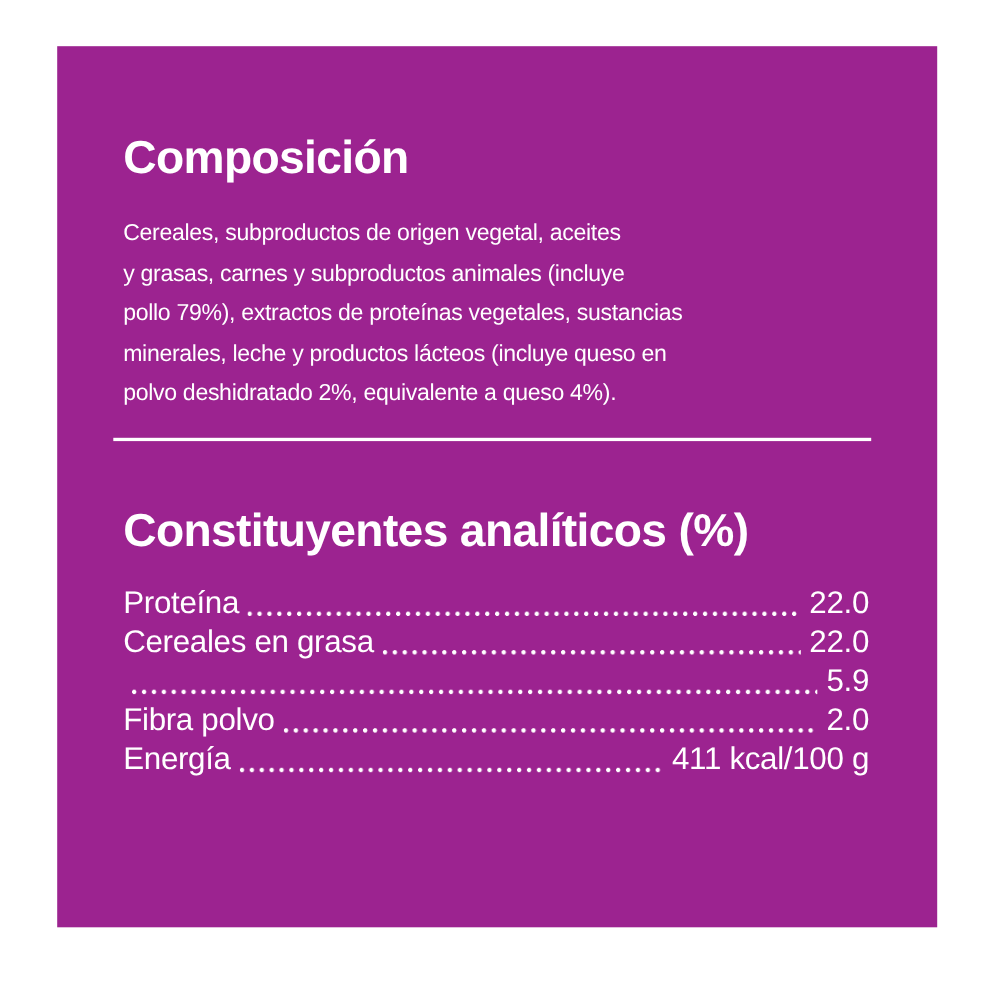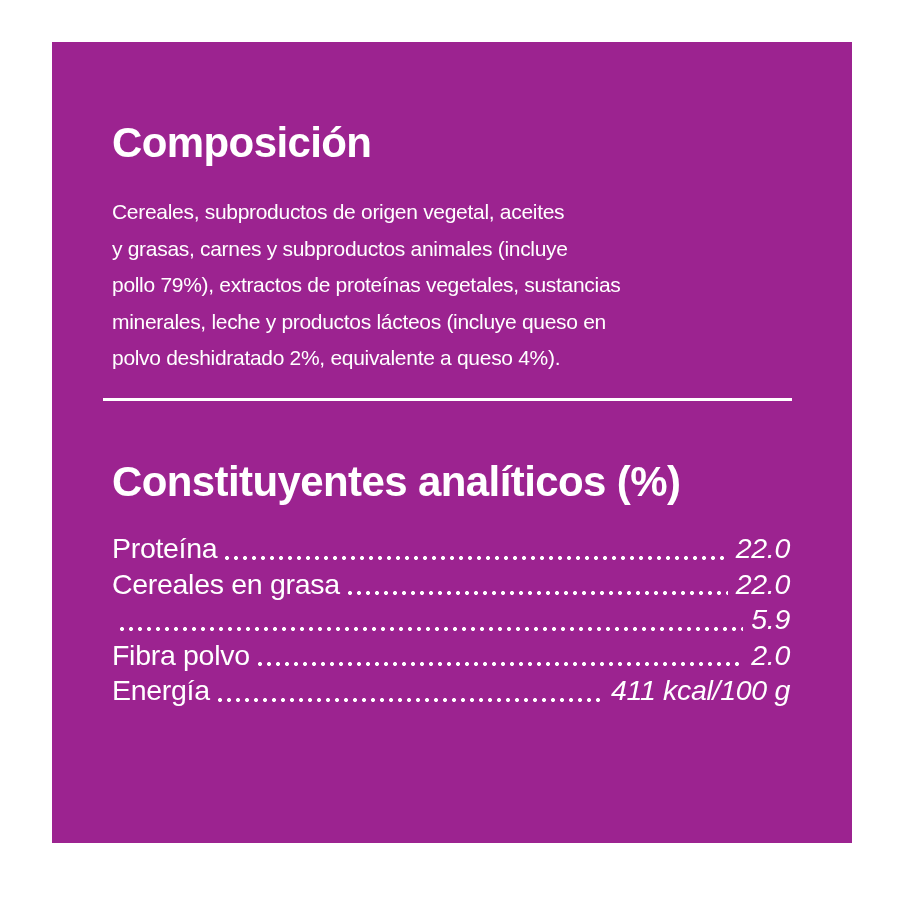--- a/index.html
+++ b/index.html
@@ -69,21 +69,20 @@
     height: 4px;
     margin: 0 8px 7px 8px;
     background-image: radial-gradient(circle at 2px 2px, #ffffff 1.7px, rgba(255,255,255,0) 2.3px);
     background-size: 9px 4px;
     background-repeat: repeat-x;
     background-position: left bottom;
   }
   .row .value {
     white-space: nowrap;
     text-align: right;
-    font-style: italic;
   }
 </style>
 </head>
 <body>
 
 <div class="panel" style="background-color: rgb(156, 35, 144);">
 
   <h1 class="section-title" id="composition-title">Composición</h1>
 
   <div class="ingredients">

